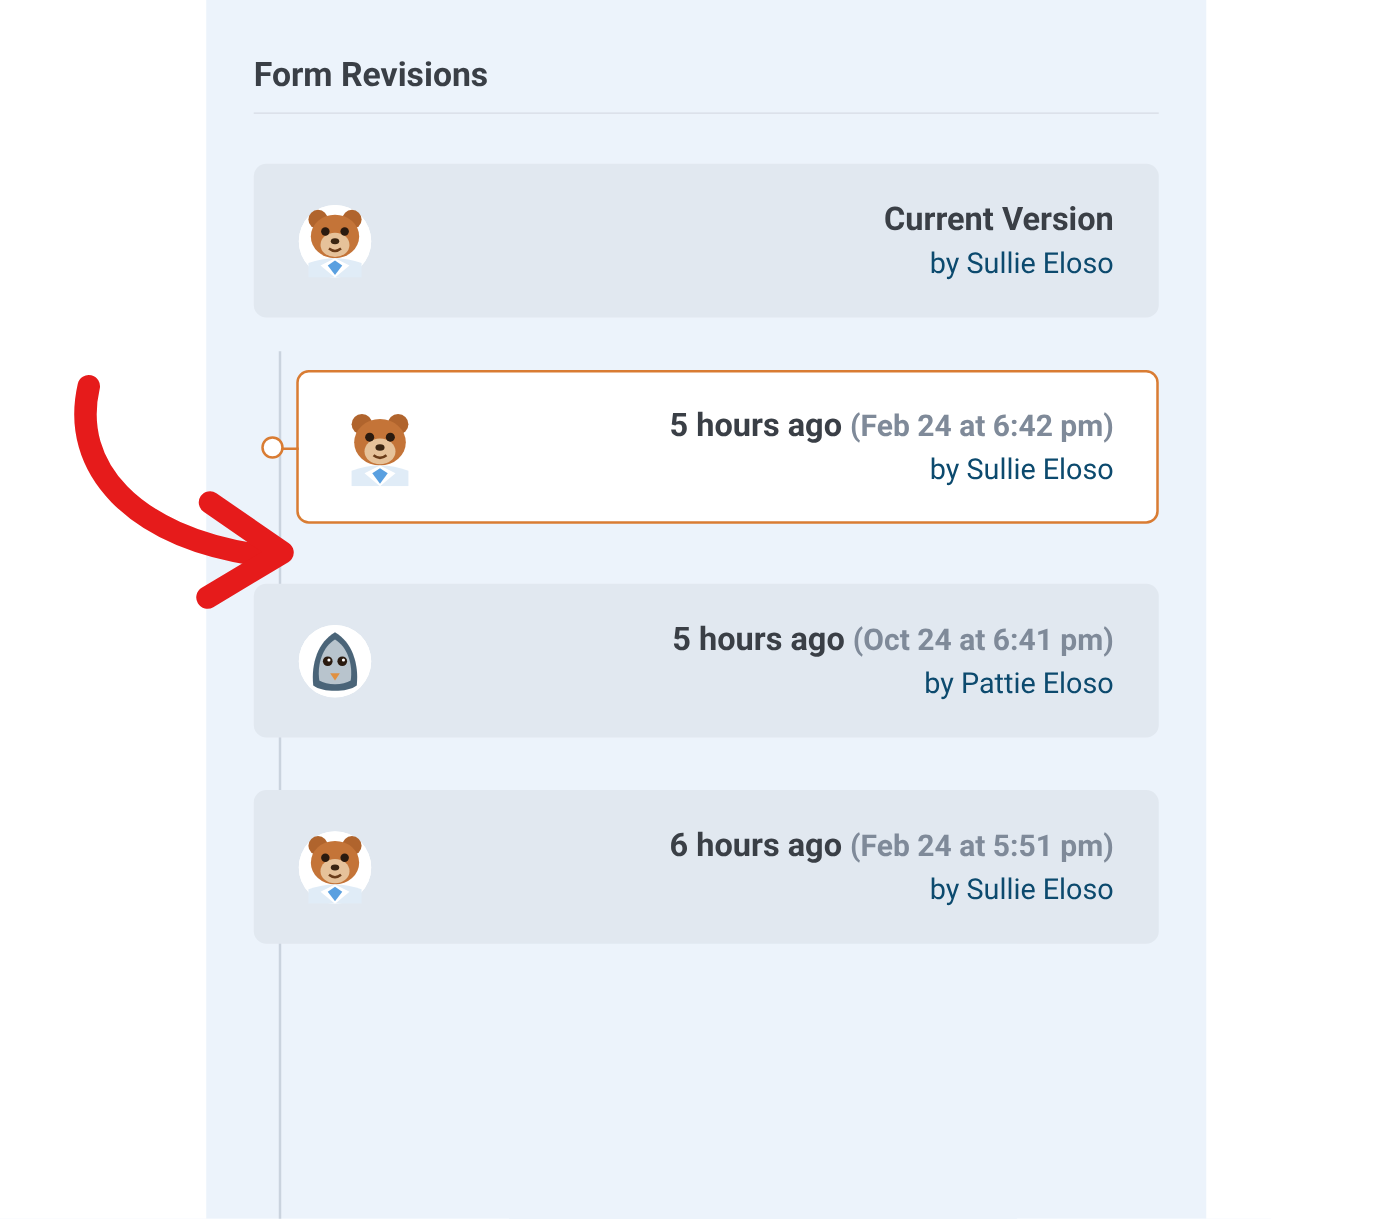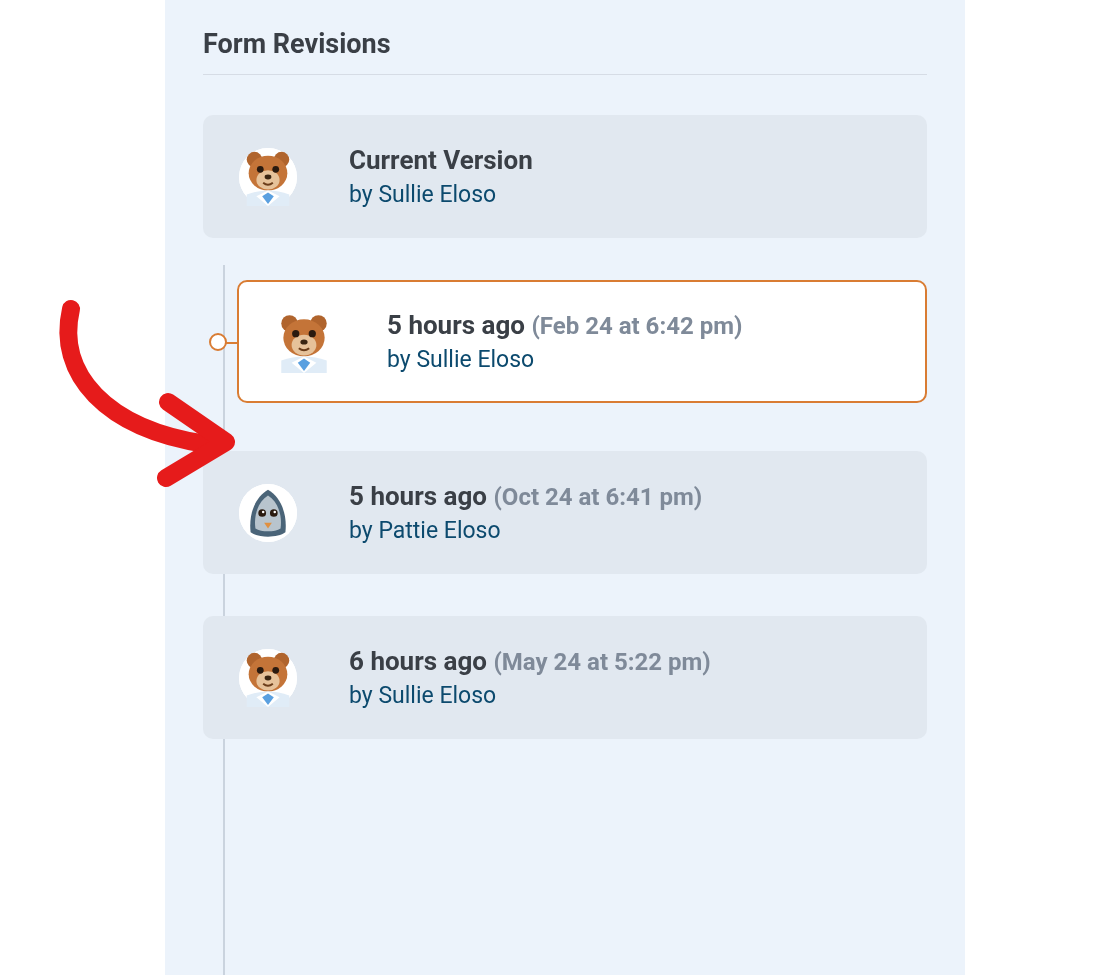--- a/index.html
+++ b/index.html
@@ -10,21 +10,21 @@
       height: 975px;
       position: relative;
     }
     .panel {
       position: absolute;
       left: 165px;
       top: 0;
       width: 800px;
       height: 975px;
       background: #ecf3fb;
-      padding: 28px 38px 0 38px;
+      padding: 44px 38px 0 38px;
     }
     .header-title {
       font-size: 27px;
       font-weight: 700;
       color: #3a3f46;
       margin-bottom: 14px;
     }
     .header-desc {
       font-size: 21.5px;
       color: #7f8a99;
@@ -49,22 +49,23 @@
       background: #cad3de;
     }
     .rev-card {
       position: relative;
       background: #e1e8f0;
       border-radius: 10px;
       padding: 30px 36px;
       margin-bottom: 42px;
       display: flex;
       align-items: center;
-      gap: 52px;
+      gap: 20px;
       cursor: pointer;
+      text-align: right;
     }
     .rev-card.selected {
       background: #ffffff;
       border: 2.5px solid #d97c33;
       margin-left: 34px;
       margin-bottom: 48px;
       padding: 28px 34px;
     }
     .rev-card.selected::before {
       content: "";
@@ -228,20 +229,20 @@
           <ellipse cx="30" cy="30" rx="3.5" ry="2.5" fill="#3a2512"></ellipse>
           <path d="M 25 36 Q 30 40 35 36" stroke="#6b3d1a" stroke-width="2" fill="none"></path>
           <path d="M 8 48 Q 30 40 52 48 L 52 60 L 8 60 Z" fill="#e0ecf7"></path>
           <path d="M 18 50 L 30 44 L 42 50 L 30 60 Z" fill="#fff"></path>
           <path d="M 24 50 L 30 46 L 36 50 L 30 58 Z" fill="#5aa0e0"></path>
         </svg>
       </div>
       <div class="rev-body">
         <div class="rev-title">
           <span>6 hours ago</span>
-          <span class="ts">(May 24 at 5:22 pm)</span>
+          <span class="ts">(Feb 24 at 5:51 pm)</span>
         </div>
         <div class="rev-by">by Sullie Eloso</div>
       </div>
     </div>
 
   </div>
 </div>
 
 </body></html>

